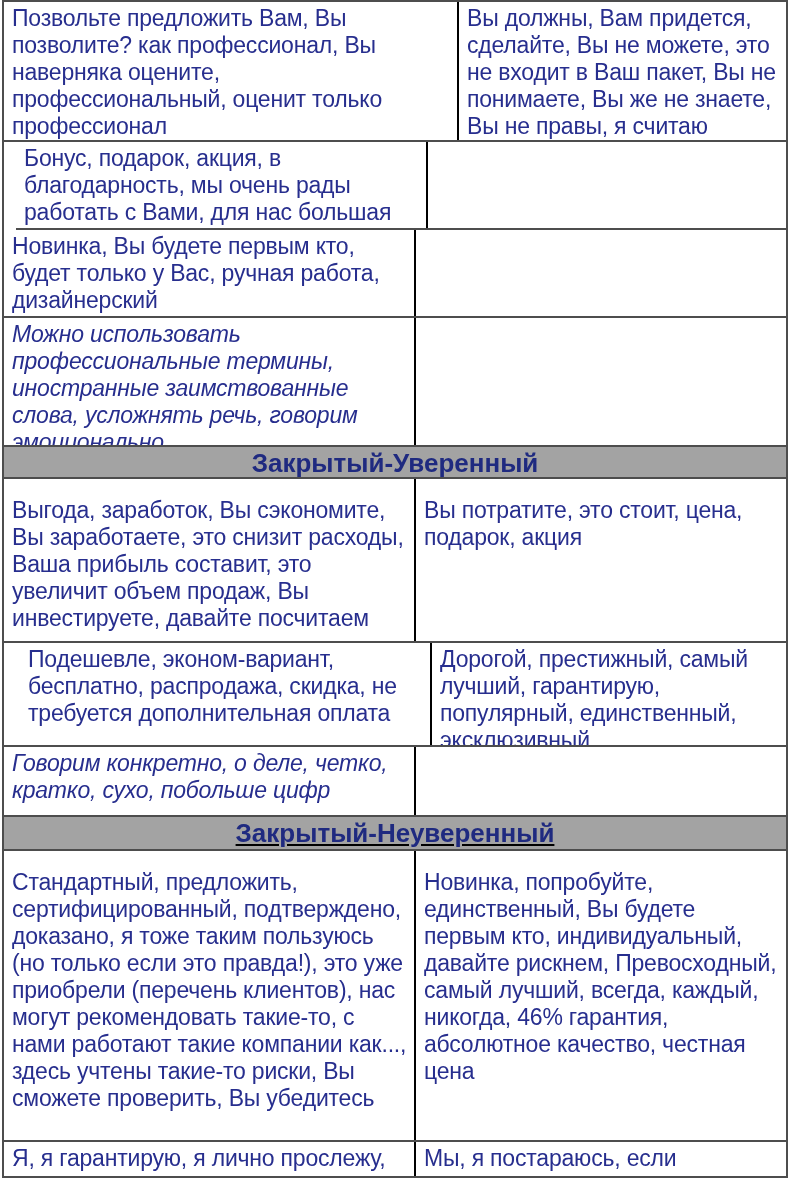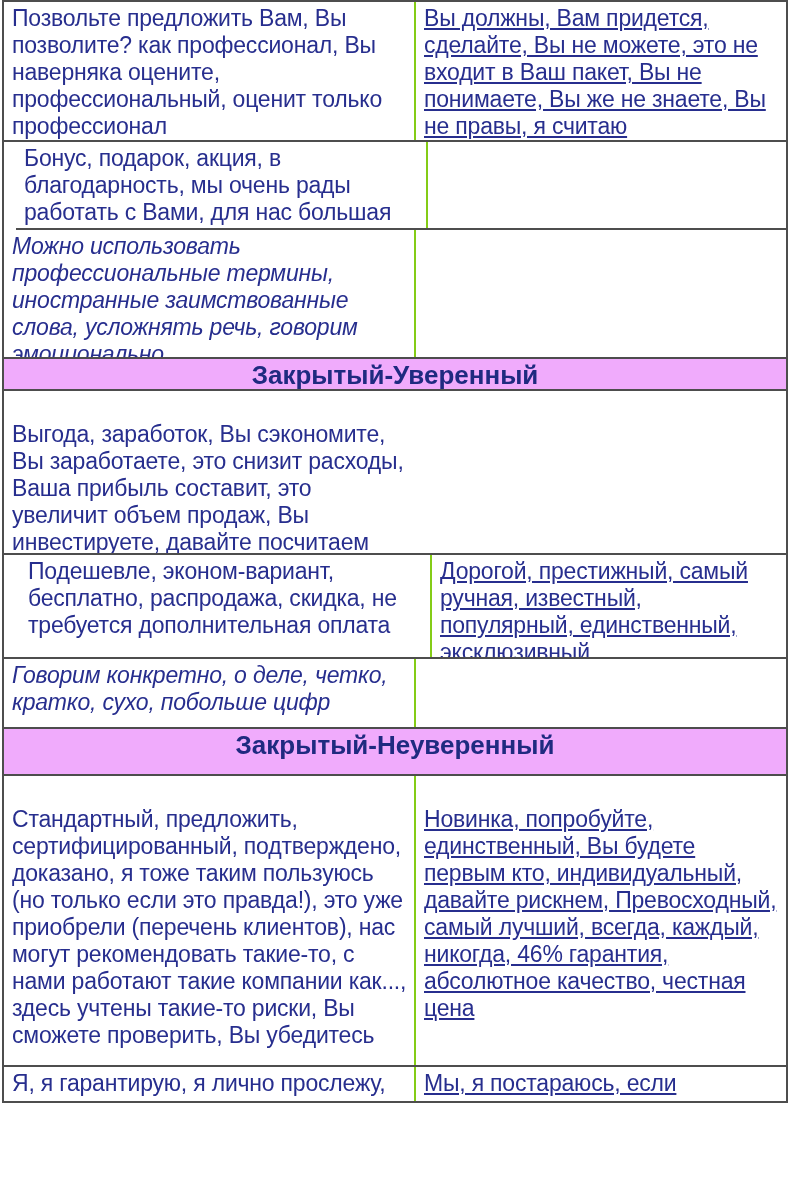--- a/index.html
+++ b/index.html
@@ -31,80 +31,85 @@
   .t-cell {
     box-sizing: border-box;
     overflow: hidden;
     padding: 3px 6px 2px 8px;
     color: #272e8e;
     font-size: 23px;
     line-height: 27px;
     letter-spacing: -0.2px;
   }
   .t-cell.left  { width: 410px; flex: 0 0 410px; }
-  .t-cell.right { flex: 1 1 auto; border-left: 2px solid #84cc16; text-decoration: underline; }
+  .t-cell.right { flex: 1 1 auto; border-left: 2px solid #000000; }
   .t-row.italic .t-cell { font-style: italic; }
-  .t-row.padded .t-cell { padding-top: 30px; }
+  .t-row.padded .t-cell { padding-top: 18px; }
   .t-row.header-row {
     display: block;
-    background: #f0abfc;
+    background: #a3a3a3;
     text-align: center;
   }
   .header-label {
     color: #1f2a80;
     font-weight: bold;
     font-size: 26px;
     line-height: 30px;
     padding: 1px 0 1px 0;
   }
   
-  .r0 { height: 140px; }
+  .r0 { height: 140px; gap: 43px; }
   .r1 { height: 88px; margin-left: 12px; }
   .r2 { height: 88px; }
   .r3 { height: 129px; }
   .h4 { height: 32px; }
   .r5 { height: 164px; }
   .r6 { height: 104px; padding-left: 16px; }
   .r7 { height: 70px; }
-  .h8 { height: 47px; }
+  .h8 { height: 34px; text-decoration: underline; }
   .r9 { height: 291px; }
   .r10 { height: 36px; }
 </style>
 </head>
 <body>
 
 <div class="doc-table">
 
   <div class="t-row r0">
     <div class="t-cell left">Позвольте предложить Вам, Вы позволите? как профессионал, Вы наверняка оцените, профессиональный, оценит только профессионал</div>
     <div class="t-cell right">Вы должны, Вам придется, сделайте, Вы не можете, это не входит в Ваш пакет, Вы не понимаете, Вы же не знаете, Вы не правы, я считаю</div>
   </div>
 
   <div class="t-row r1">
     <div class="t-cell left">Бонус, подарок, акция, в благодарность, мы очень рады работать с Вами, для нас большая честь</div>
     <div class="t-cell right"></div>
   </div>
 
+  <div class="t-row r2">
+    <div class="t-cell left">Новинка, Вы будете первым кто, будет только у Вас, ручная работа, дизайнерский</div>
+    <div class="t-cell right"></div>
+  </div>
 
   <div class="t-row r3 italic">
     <div class="t-cell left">Можно использовать профессиональные термины, иностранные заимствованные слова, усложнять речь, говорим эмоционально</div>
     <div class="t-cell right"></div>
   </div>
 
   <div class="t-row h4 header-row">
     <div class="header-label">Закрытый-Уверенный</div>
   </div>
 
   <div class="t-row r5 padded">
     <div class="t-cell left">Выгода, заработок, Вы сэкономите, Вы заработаете, это снизит расходы, Ваша прибыль составит, это увеличит объем продаж, Вы инвестируете, давайте посчитаем</div>
+    <div class="t-cell right">Вы потратите, это стоит, цена, подарок, акция</div>
   </div>
 
   <div class="t-row r6">
     <div class="t-cell left">Подешевле, эконом-вариант, бесплатно, распродажа, скидка, не требуется дополнительная оплата</div>
-    <div class="t-cell right">Дорогой, престижный, самый ручная, известный, популярный, единственный, эксклюзивный</div>
+    <div class="t-cell right">Дорогой, престижный, самый лучший, гарантирую, популярный, единственный, эксклюзивный</div>
   </div>
 
   <div class="t-row r7 italic">
     <div class="t-cell left">Говорим конкретно, о деле, четко, кратко, сухо, побольше цифр</div>
     <div class="t-cell right"></div>
   </div>
 
   <div class="t-row h8 header-row">
     <div class="header-label">Закрытый-Неуверенный</div>
   </div>

